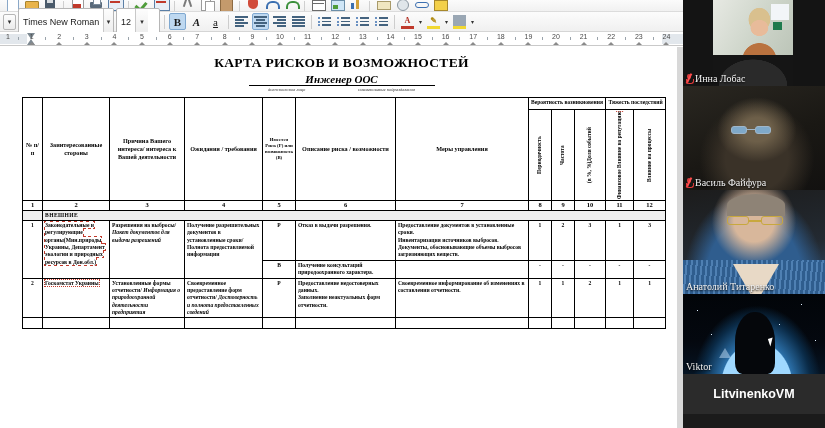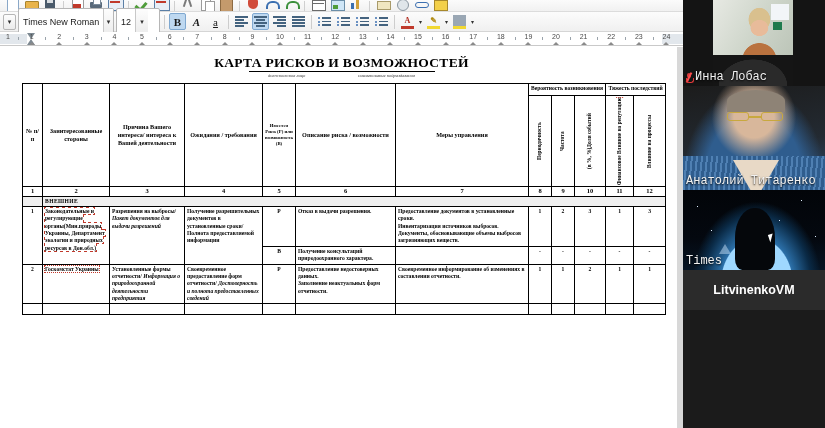--- a/index.html
+++ b/index.html
@@ -232,22 +232,22 @@
 
   
   #video {
     position:absolute; right:0; top:0;
     width:142px; height:428px;
     background:#1b1b1b;
   }
   .vtile { position:relative; width:142px; overflow:hidden; background:#0d0d0d; }
   .vname {
     position:absolute; left:3px; bottom:2px;
-    font-size:12px; color:#f2f2f2;
-    font-family:Liberation Mono, monospace;
+    font-size:10px; color:#f2f2f2;
+    font-family:Liberation Serif, serif;
     text-shadow:0 1px 2px #000;
     display:flex; align-items:center; gap:3px;
     white-space:nowrap;
   }
   .mic {
     width:6px; height:9px; position:relative; flex:0 0 auto;
   }
   .mic::before{
     content:""; position:absolute; left:1px; top:0; width:4px; height:5px;
     background:#e03a3a; border-radius:2px;
@@ -656,20 +656,21 @@
           <div class="rnum" style="left: 666.4px;">24</div>
           <div class="rtick" style="left: 652.6px;"></div>
           <div class="rmark" style="left: 663.4px;"></div>
         </div>
     </div>
 
     <div class="canvas">
       <div class="page">
 
         <div class="doc-title">КАРТА  РИСКОВ И ВОЗМОЖНОСТЕЙ</div>
+        <div class="doc-sub">Инженер ООС</div>
         <div class="doc-sub-line"></div>
         <div class="doc-sub-cap">
           <span>должностное лицо</span>
           <span>наименование подразделения</span>
         </div>
 
         <table class="risk">
           <colgroup>
             <col style="width:20px">
               <col style="width:67px">
@@ -820,20 +821,31 @@
       </div>
       <div class="shoulders"></div>
       <div class="vname">
         <span class="mic muted">
             <span class="slash"></span>
           </span>
         <span>Инна Лобас</span>
       </div>
     </div>
 
+    <div class="vtile t2">
+      <div class="g1"></div>
+      <div class="g2"></div>
+      <div class="gb"></div>
+      <div class="vname">
+        <span class="mic muted">
+            <span class="slash"></span>
+          </span>
+        <span>Василь Файфура</span>
+      </div>
+    </div>
 
     <div class="vtile t3">
       <div class="hair"></div>
       <div class="stripes"></div>
       <div class="collar"></div>
       <div class="gl1"></div>
       <div class="gl2"></div>
       <div class="glb"></div>
       <div class="vname">
         <span>Анатолий Титаренко</span>
@@ -843,21 +855,21 @@
     <div class="vtile t4">
       <div class="silh"></div>
       <div class="tri"></div>
       <div class="cur"></div>
       <div class="star" style="left:14px;top:16px"></div>
       <div class="star" style="left:118px;top:10px"></div>
       <div class="star" style="left:96px;top:30px"></div>
       <div class="star" style="left:28px;top:40px"></div>
       <div class="star" style="left:132px;top:46px"></div>
       <div class="vname">
-        <span>Times</span>
+        <span>Viktor</span>
       </div>
     </div>
 
     <div class="vtile t5">
       <span class="bigname">LitvinenkoVM</span>
     </div>
 
   </div>
 </div>
 

